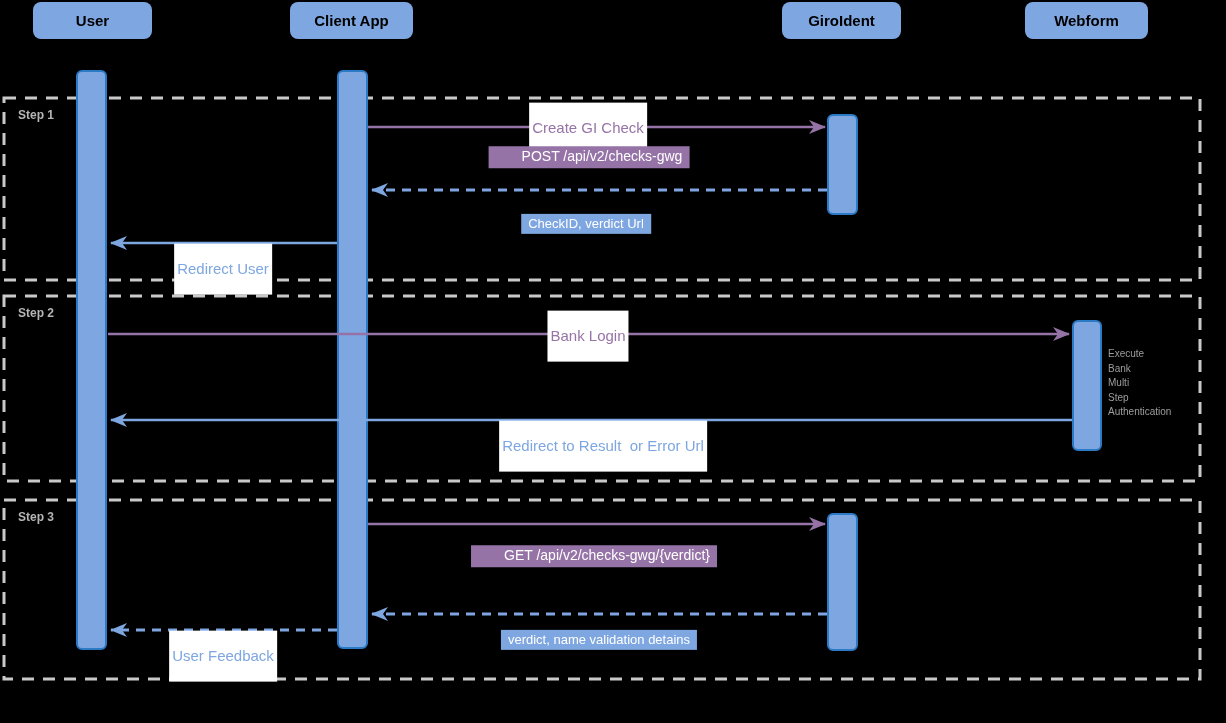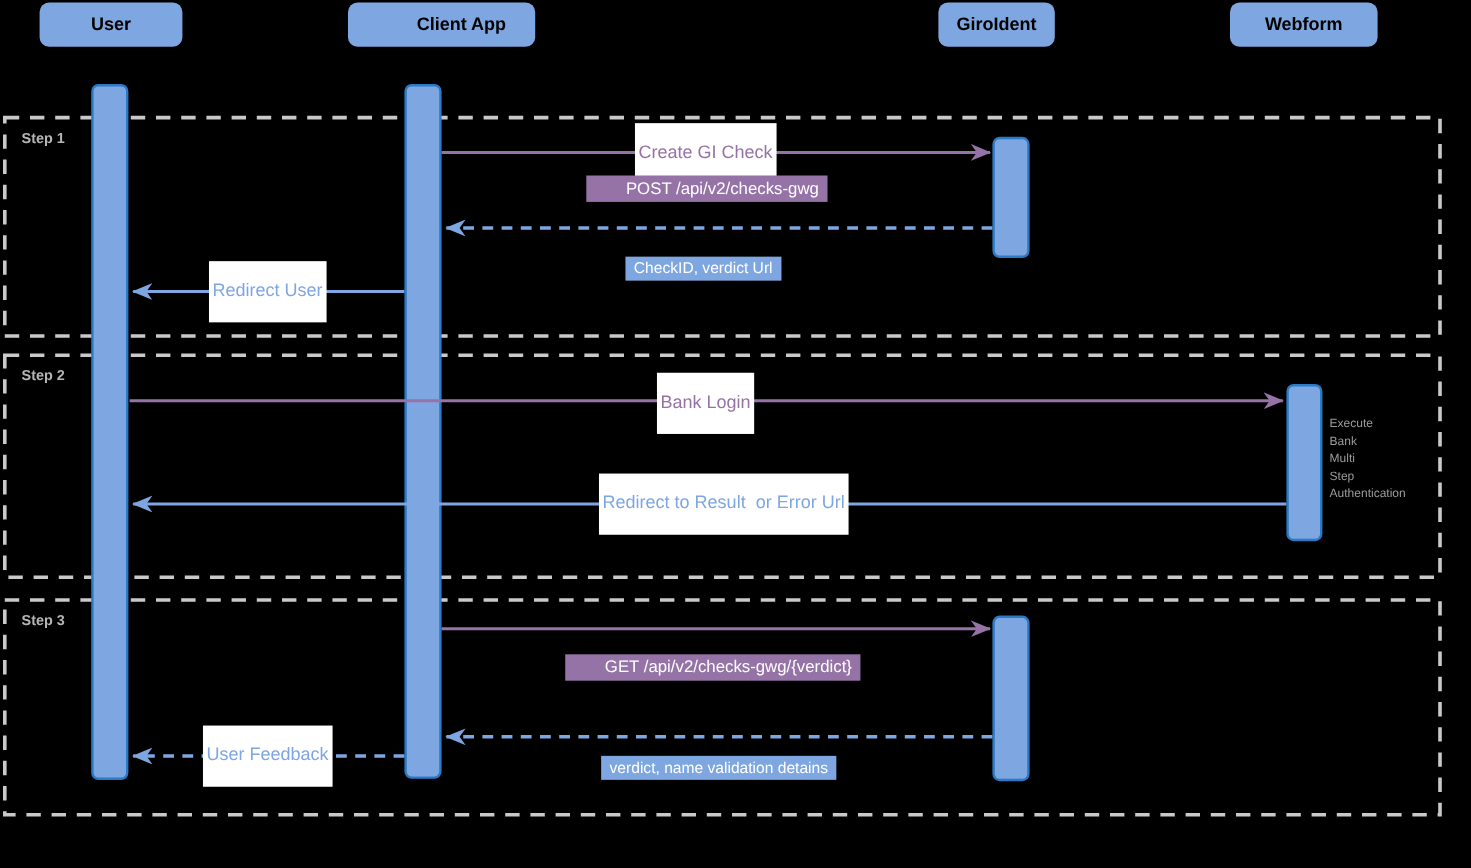--- a/index.html
+++ b/index.html
@@ -36,21 +36,21 @@
   .dash{stroke-dasharray:9 7;stroke-width:3;}
   .head-p{fill:var(--purple);}
   .head-b{fill:var(--blue);}
 
   .lbl,.badge{
     position:absolute;transform:translate(-50%,-50%);
     white-space:pre;line-height:1.25;padding:16px 3px;
   }
   .lbl{background:var(--label-bg);font-size:15px;}
   .lbl.p{color:var(--purple);}
-  .lbl.b{color:var(--blue);}
+  .lbl.b{color:var(--blue);margin-top:26px;}
   .badge{color:var(--badge-text);padding:2px 7px;}
   .badge.p{background:var(--purple);font-size:14px;padding-left:33px;}
   .badge.b{background:var(--blue);font-size:13px;}
 
   .note{
     position:absolute;color:var(--note-text);font-size:10px;line-height:14.5px;
     white-space:pre-line;
   }
 </style>
 </head>
@@ -64,24 +64,24 @@
     <rect class="frame" x="4" y="500" width="1196" height="179"></rect>
   </svg>
 
   <div class="step-label" style="left:18px;top:108px;">Step 1</div>
   <div class="step-label" style="left:18px;top:306px;">Step 2</div>
   <div class="step-label" style="left:18px;top:510px;">Step 3</div>
 
   <div class="actor" style="left:33px;  top:2px; width:119px;">
       <span>User</span>
     </div>
-  <div class="actor" style="left:290px; top:2px; width:123px;padding-left:33px;">
+  <div class="actor" style="left:290px; top:2px; width:123px;">
       <span>Client App</span>
     </div>
-  <div class="actor" style="left:782px; top:2px; width:97px;">
+  <div class="actor" style="left:782px; top:2px; width:119px;">
       <span>GiroIdent</span>
     </div>
   <div class="actor" style="left:1025px;top:2px; width:123px;">
       <span>Webform</span>
     </div>
 
   <div class="bar" style="left:76px;  top:70px;  width:31px; height:580px;"></div>
   <div class="bar" style="left:337px; top:70px;  width:31px; height:579px;"></div>
   <div class="bar" style="left:827px; top:114px; width:31px; height:101px;"></div>
   <div class="bar" style="left:1072px;top:320px; width:30px; height:131px;"></div>

